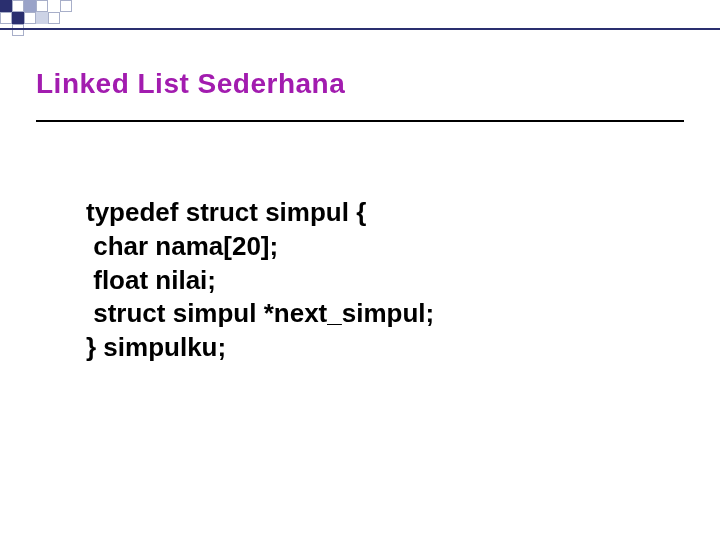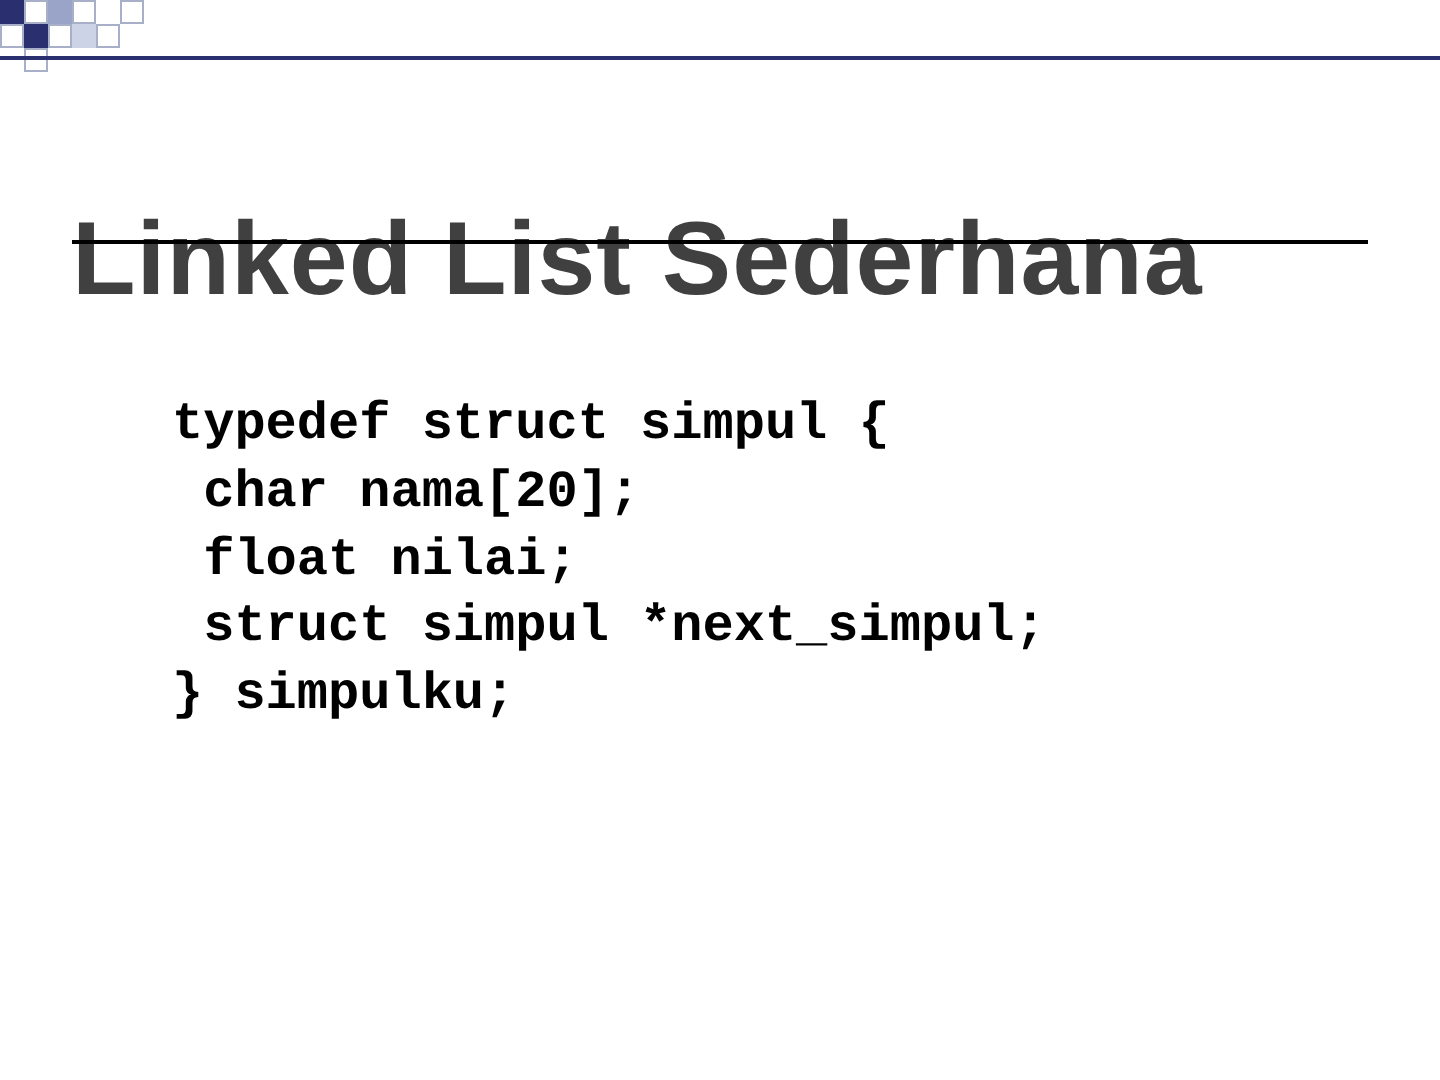--- a/index.html
+++ b/index.html
@@ -51,24 +51,23 @@
       top: 28px;
       left: 0;
       width: 720px;
       height: 2px;
       background: #2a2f6f;
     }
     .title {
       position: absolute;
       top: 68px;
       left: 36px;
-      font-size: 52px;
-      color: #404040;
+      font-size: 28px;
+      color: #a21caf;
       letter-spacing: 0.5px;
-      margin-top: 32px;
     }
     .title-underline {
       position: absolute;
       top: 120px;
       left: 36px;
       width: 648px;
       height: 2px;
       background: #000;
     }
     .body {
@@ -87,21 +86,21 @@
       margin-right: 14px;
       flex-shrink: 0;
     }
     .bullet-text {
       font-size: 28px;
       color: #000;
     }
     .code {
       margin-top: 36px;
       margin-left: 28px;
-      font-family: Liberation Mono, monospace;
+      font-family: Liberation Sans, sans-serif;
       font-size: 26px;
       font-weight: bold;
       color: #000;
       line-height: 1.3;
       white-space: pre;
     }
   </style>
 </head>
 <body>
 

